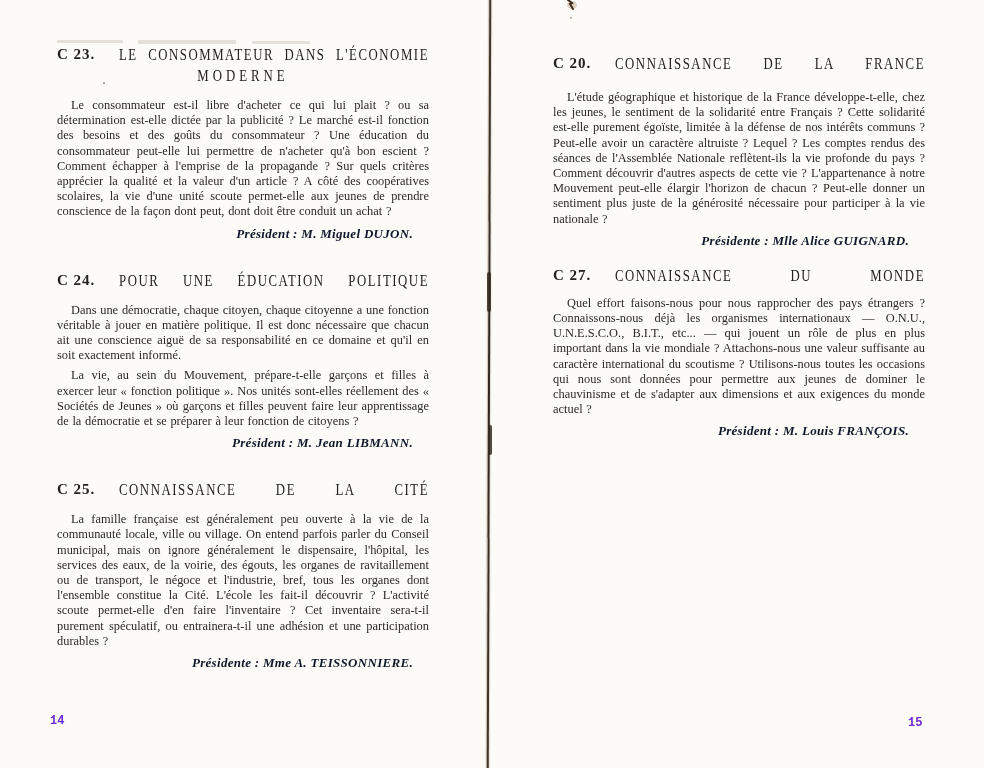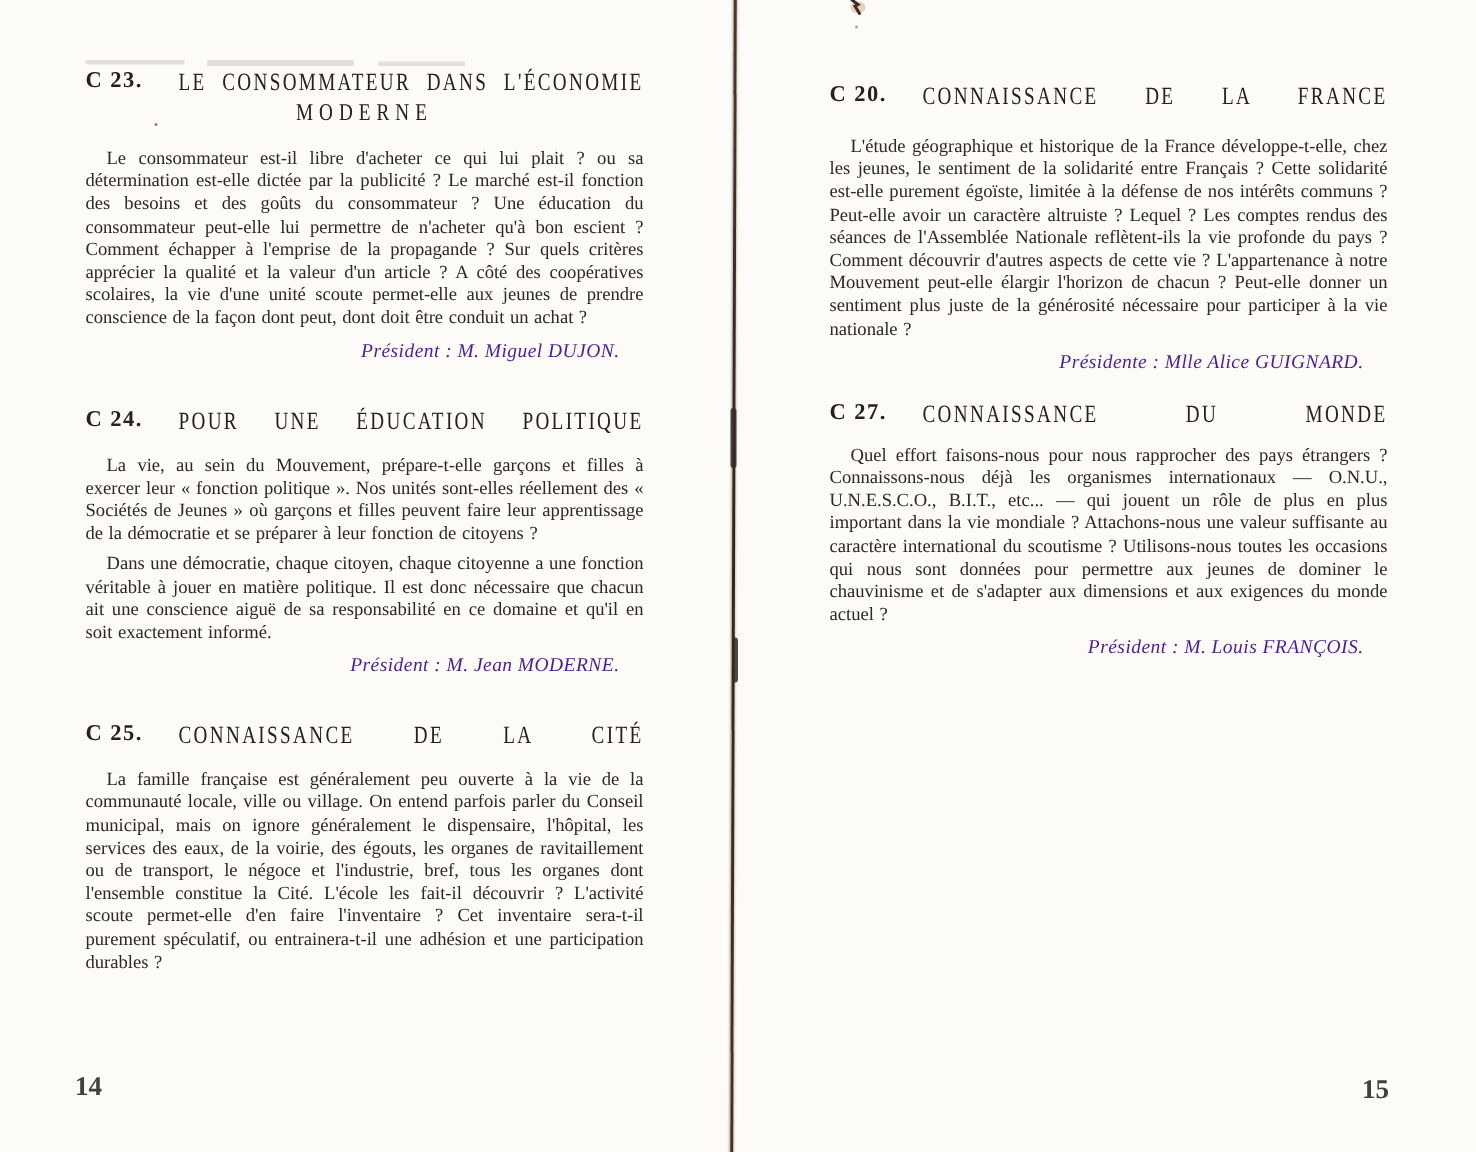--- a/index.html
+++ b/index.html
@@ -42,25 +42,25 @@
   }
 
   p.body {
     margin:0; font-size:12.4px; line-height:15.2px;
     text-align:justify; text-indent:14px; word-spacing:0.6px;
   }
   p.body + p.body { margin-top:5px; }
 
   p.pres {
     margin:6px 16px 0 0; font-size:13px; line-height:16px;
-    font-weight:normal; font-style:italic; text-align:right;
-    letter-spacing:0.3px; color:#4c1d95;
+    font-weight:bold; font-style:italic; text-align:right;
+    letter-spacing:0.3px; color:#0f172a;
   }
 
-  .pagenum { position:absolute; font-weight:bold; font-size:18px; color:#404040; }
+  .pagenum { position:absolute; font-weight:bold; font-size:12px; color:#6d28d9;font-family:Liberation Mono, monospace; }
   #pn-left  { left:50px;  top:714px; }
   #pn-right { left:908px; top:716px;text-align:center; }
 
   
   #gutter-line {
     position:absolute; left:488px; top:-4px; width:2px; height:780px;
     background:linear-gradient(#46382c, #2f2720 45%, #443528);
     transform:rotate(0.18deg);
     box-shadow:0 0 2px rgba(115,82,52,.55), -1px 0 1px rgba(150,110,70,.25);
   }
@@ -105,31 +105,32 @@
     </div>
     <p class="body">Le consommateur est-il libre d'acheter ce qui lui plait ? ou sa détermination est-elle dictée par la publicité ? Le marché est-il fonction des besoins et des goûts du consommateur ? Une éducation du consommateur peut-elle lui permettre de n'acheter qu'à bon escient ? Comment échapper à l'emprise de la propagande ? Sur quels critères apprécier la qualité et la valeur d'un article ? A côté des coopératives scolaires, la vie d'une unité scoute permet-elle aux jeunes de prendre conscience de la façon dont peut, dont doit être conduit un achat ?</p>
     <p class="pres">Président : M. Miguel DUJON.</p>
   </section>
 
   <section class="sec">
     <div class="heading">
       <span class="tnum">C 24.</span>
       <span class="ttext">POUR UNE ÉDUCATION POLITIQUE</span>
     </div>
+    <p class="body">Dans une démocratie, chaque citoyen, chaque citoyenne a une fonction véritable à jouer en matière politique. Il est donc nécessaire que chacun ait une conscience aiguë de sa responsabilité en ce domaine et qu'il en soit exactement informé.</p>
     <p class="body">La vie, au sein du Mouvement, prépare-t-elle garçons et filles à exercer leur « fonction politique ». Nos unités sont-elles réellement des « Sociétés de Jeunes » où garçons et filles peuvent faire leur apprentissage de la démocratie et se préparer à leur fonction de citoyens ?</p>
-    <p class="body">Dans une démocratie, chaque citoyen, chaque citoyenne a une fonction véritable à jouer en matière politique. Il est donc nécessaire que chacun ait une conscience aiguë de sa responsabilité en ce domaine et qu'il en soit exactement informé.</p>
-    <p class="pres">Président : M. Jean MODERNE.</p>
+    <p class="pres">Président : M. Jean LIBMANN.</p>
   </section>
 
   <section class="sec">
     <div class="heading">
       <span class="tnum">C 25.</span>
       <span class="ttext">CONNAISSANCE DE LA CITÉ</span>
     </div>
     <p class="body">La famille française est généralement peu ouverte à la vie de la communauté locale, ville ou village. On entend parfois parler du Conseil municipal, mais on ignore généralement le dispensaire, l'hôpital, les services des eaux, de la voirie, des égouts, les organes de ravitaillement ou de transport, le négoce et l'industrie, bref, tous les organes dont l'ensemble constitue la Cité. L'école les fait-il découvrir ? L'activité scoute permet-elle d'en faire l'inventaire ? Cet inventaire sera-t-il purement spéculatif, ou entrainera-t-il une adhésion et une participation durables ?</p>
+    <p class="pres">Présidente : Mme A. TEISSONNIERE.</p>
   </section>
 
 </div>
 
 <div id="page-right" class="page-col">
 
   <section class="sec">
     <div class="heading">
       <span class="tnum">C 20.</span>
       <span class="ttext">CONNAISSANCE DE LA FRANCE</span>

